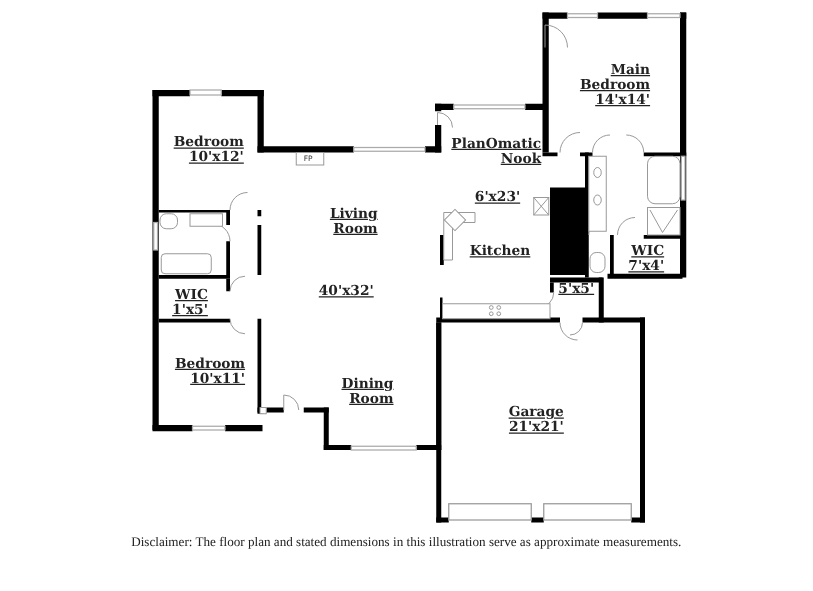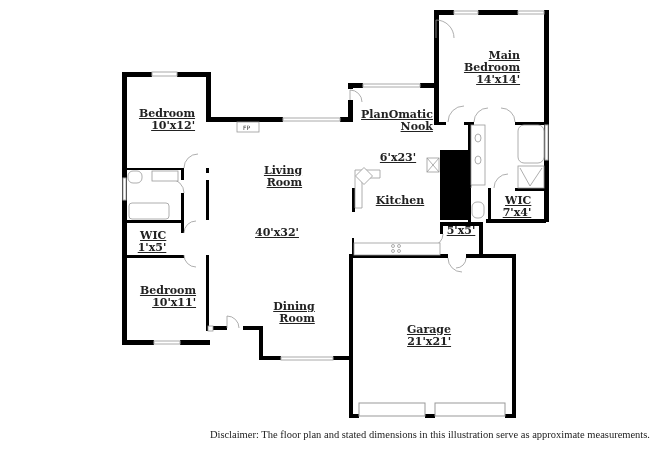--- a/index.html
+++ b/index.html
@@ -1,21 +1,21 @@
 <!DOCTYPE html>
 <html><head>
 <meta charset="utf-8">
 <style>
   html, body { margin: 0; padding: 0; background: #ffffff; }
   body { width: 650px; height: 473px; position: relative; overflow: hidden; font-family: "DejaVu Serif", "Liberation Serif", serif; }
   #plan { position: absolute; left: 0; top: 0; }
   .room-label { position: absolute; text-align: right; font-weight: bold; font-size: 11px; line-height: 12px; color: #222; transform: translateX(-50%); white-space: nowrap; text-decoration: underline; }
   .room-dim { display: block; }
   .fp { position: absolute; font-size: 6px; color: #333; font-family: "DejaVu Sans", sans-serif; }
-  .disclaimer { position: absolute; left: 0; width: 650px; top: 428px; text-align: right; font-family: "Liberation Serif", serif; font-size: 10.5px; line-height: 13px; color: #222; }
+  .disclaimer { position: absolute; left: 0; width: 650px; top: 428px; text-align: center; font-family: "Liberation Serif", serif; font-size: 10.5px; line-height: 13px; color: #222; }
 </style>
 </head>
 <body>
 
 <svg id="plan" width="650" height="473" viewBox="0 0 650 473" xmlns="http://www.w3.org/2000/svg">
   <g fill="#000">
 
     <rect x="122" y="72" width="5" height="272"></rect>
     <rect x="122" y="72" width="30" height="5"></rect>
     <rect x="177" y="72" width="34" height="5"></rect>

